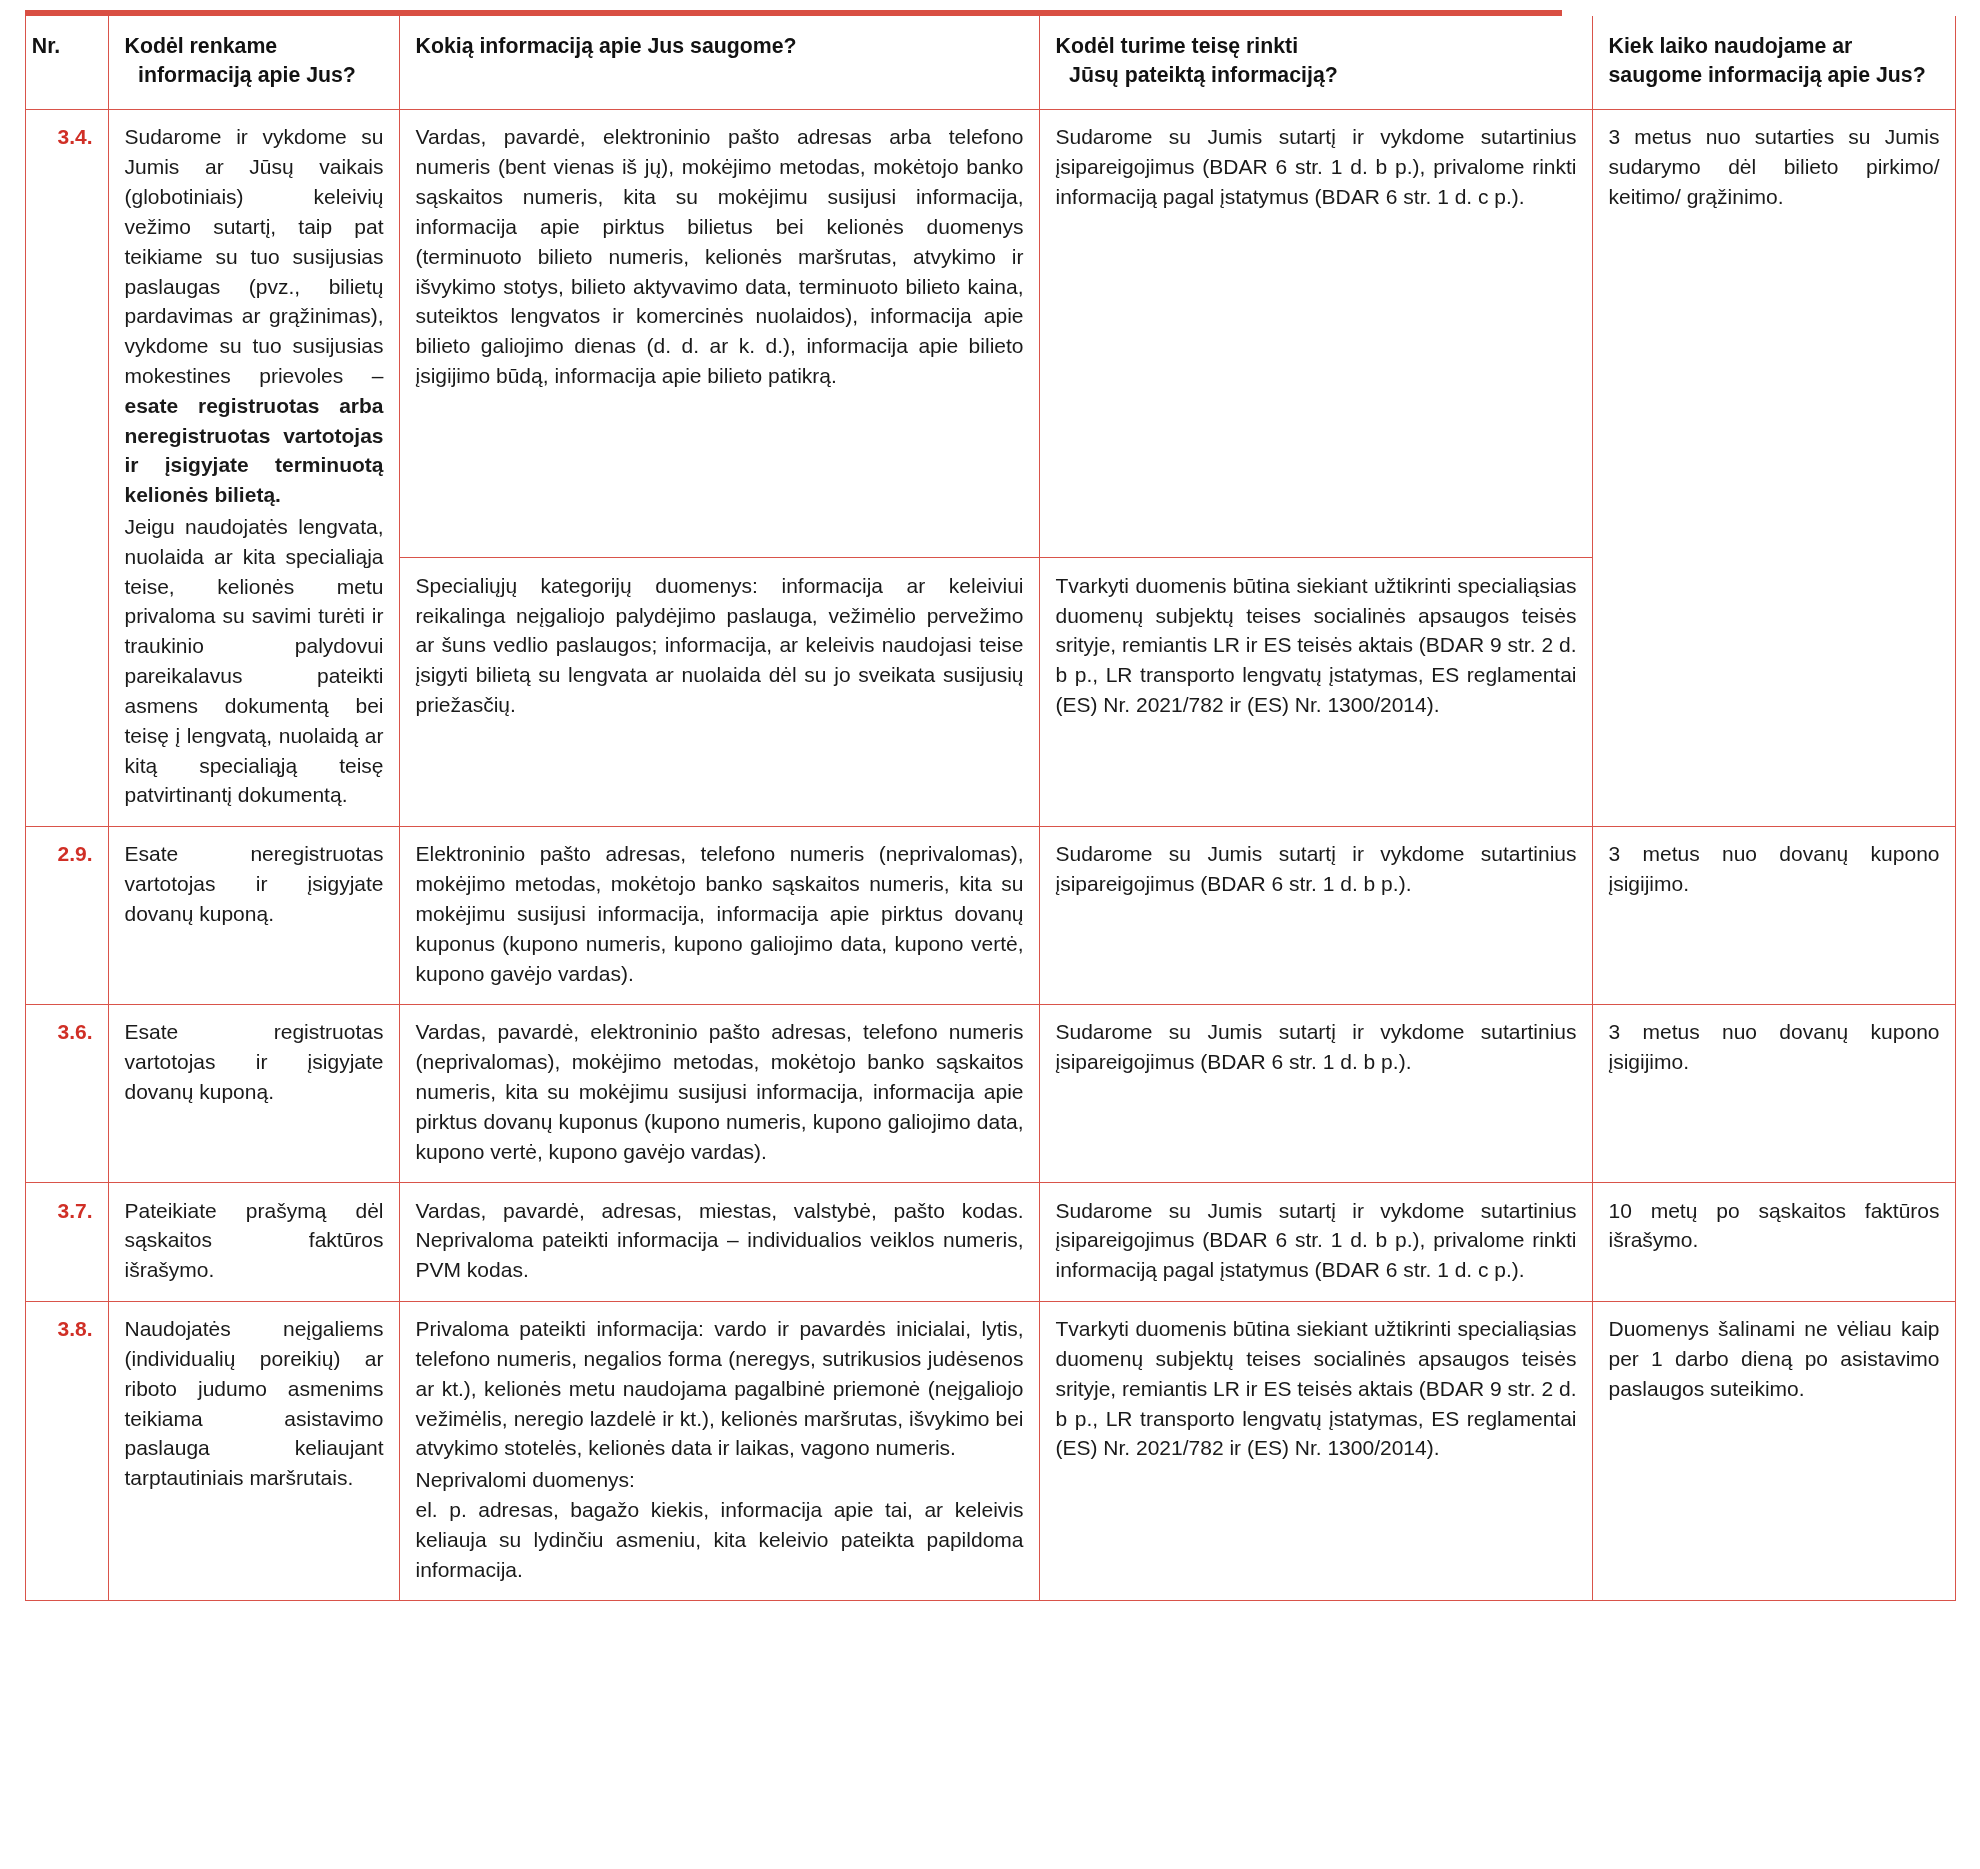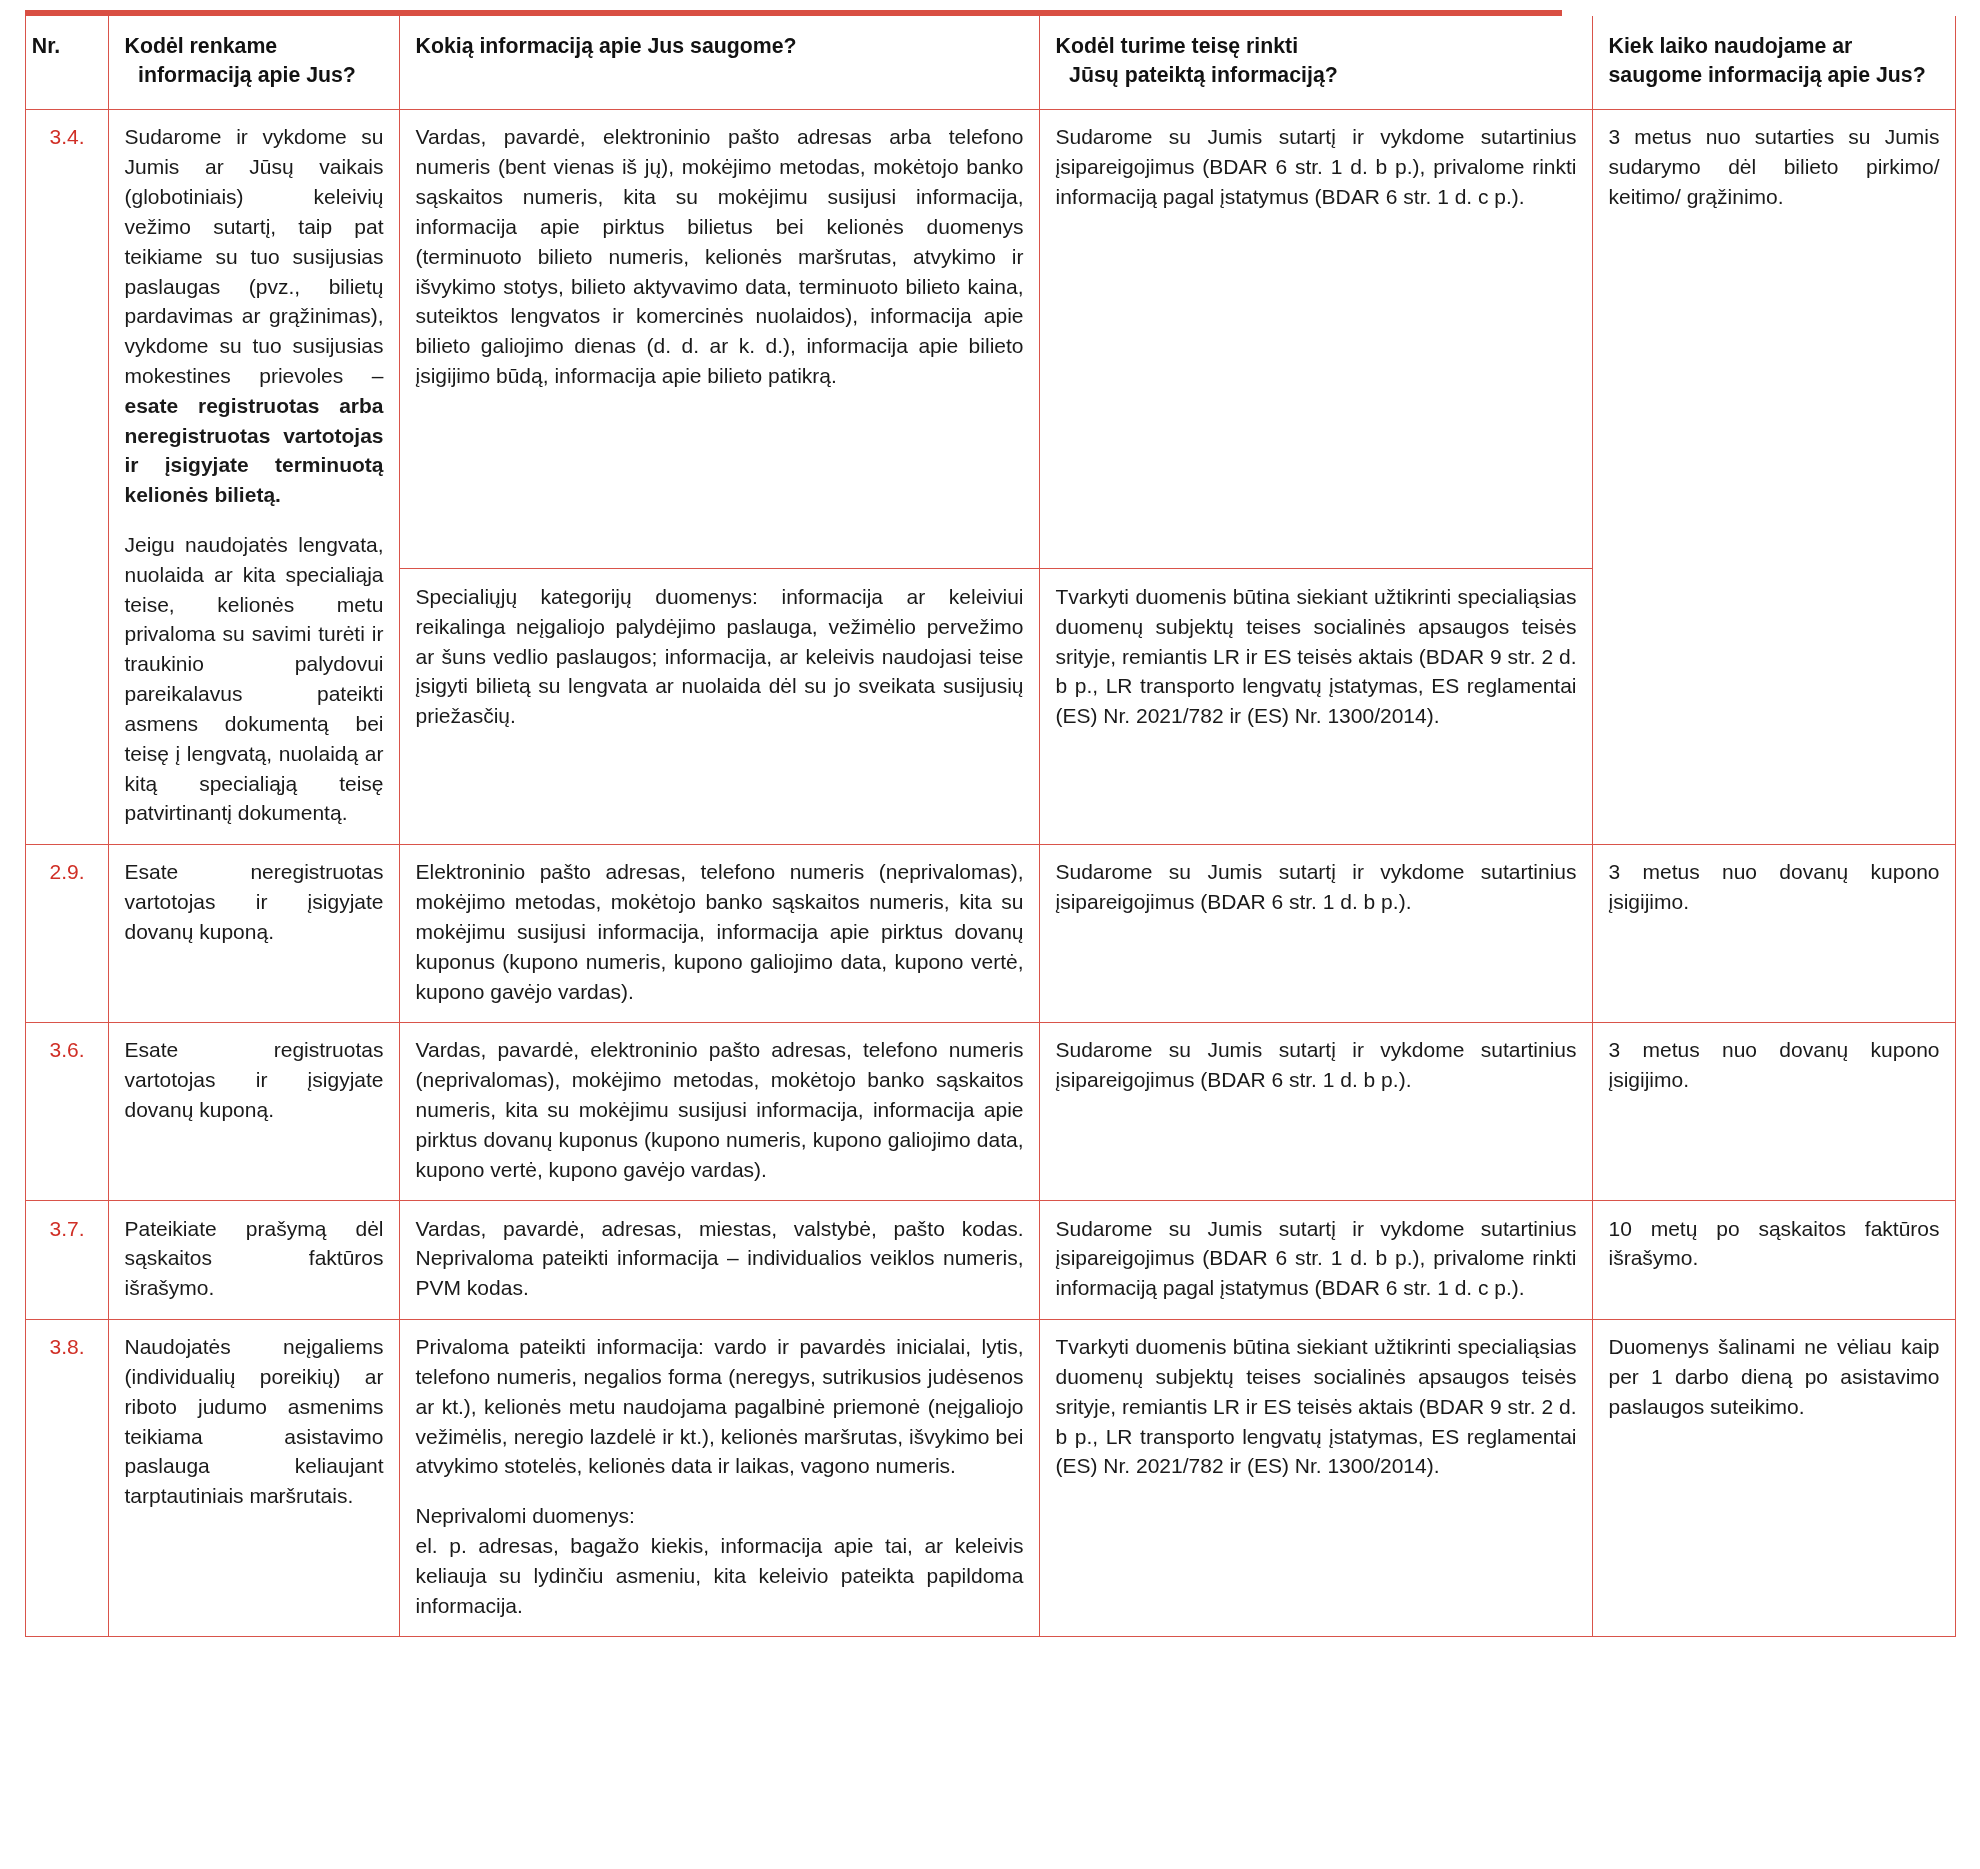--- a/index.html
+++ b/index.html
@@ -59,36 +59,36 @@
     padding-left: 5.8px;
     padding-right: 5.8px;
   }
   thead .th-sub {
     display: block;
     padding-left: 13.6px;
   }
   thead .th-sub.noindent { padding-left: 0; }
 
   td.nr {
-    text-align: center;
+    text-align: right;
     color: #d02f26;
-    font-weight: normal;
+    font-weight: bold;
     font-size: 24px;
     padding-top: 13.6px;
     white-space: nowrap;
   }
   td.justify {
     text-align: justify;
     text-justify: inter-word;
   }
   td p {
     margin: 0 0 0 0;
   }
   td p + p {
-    margin-top: 20px;
+    margin-top: 2px;
   }
   .b { font-weight: bold; }
 </style>
 </head>
 <body>
 
 <div class="page">
 
   <div class="top-rule"></div>
 

